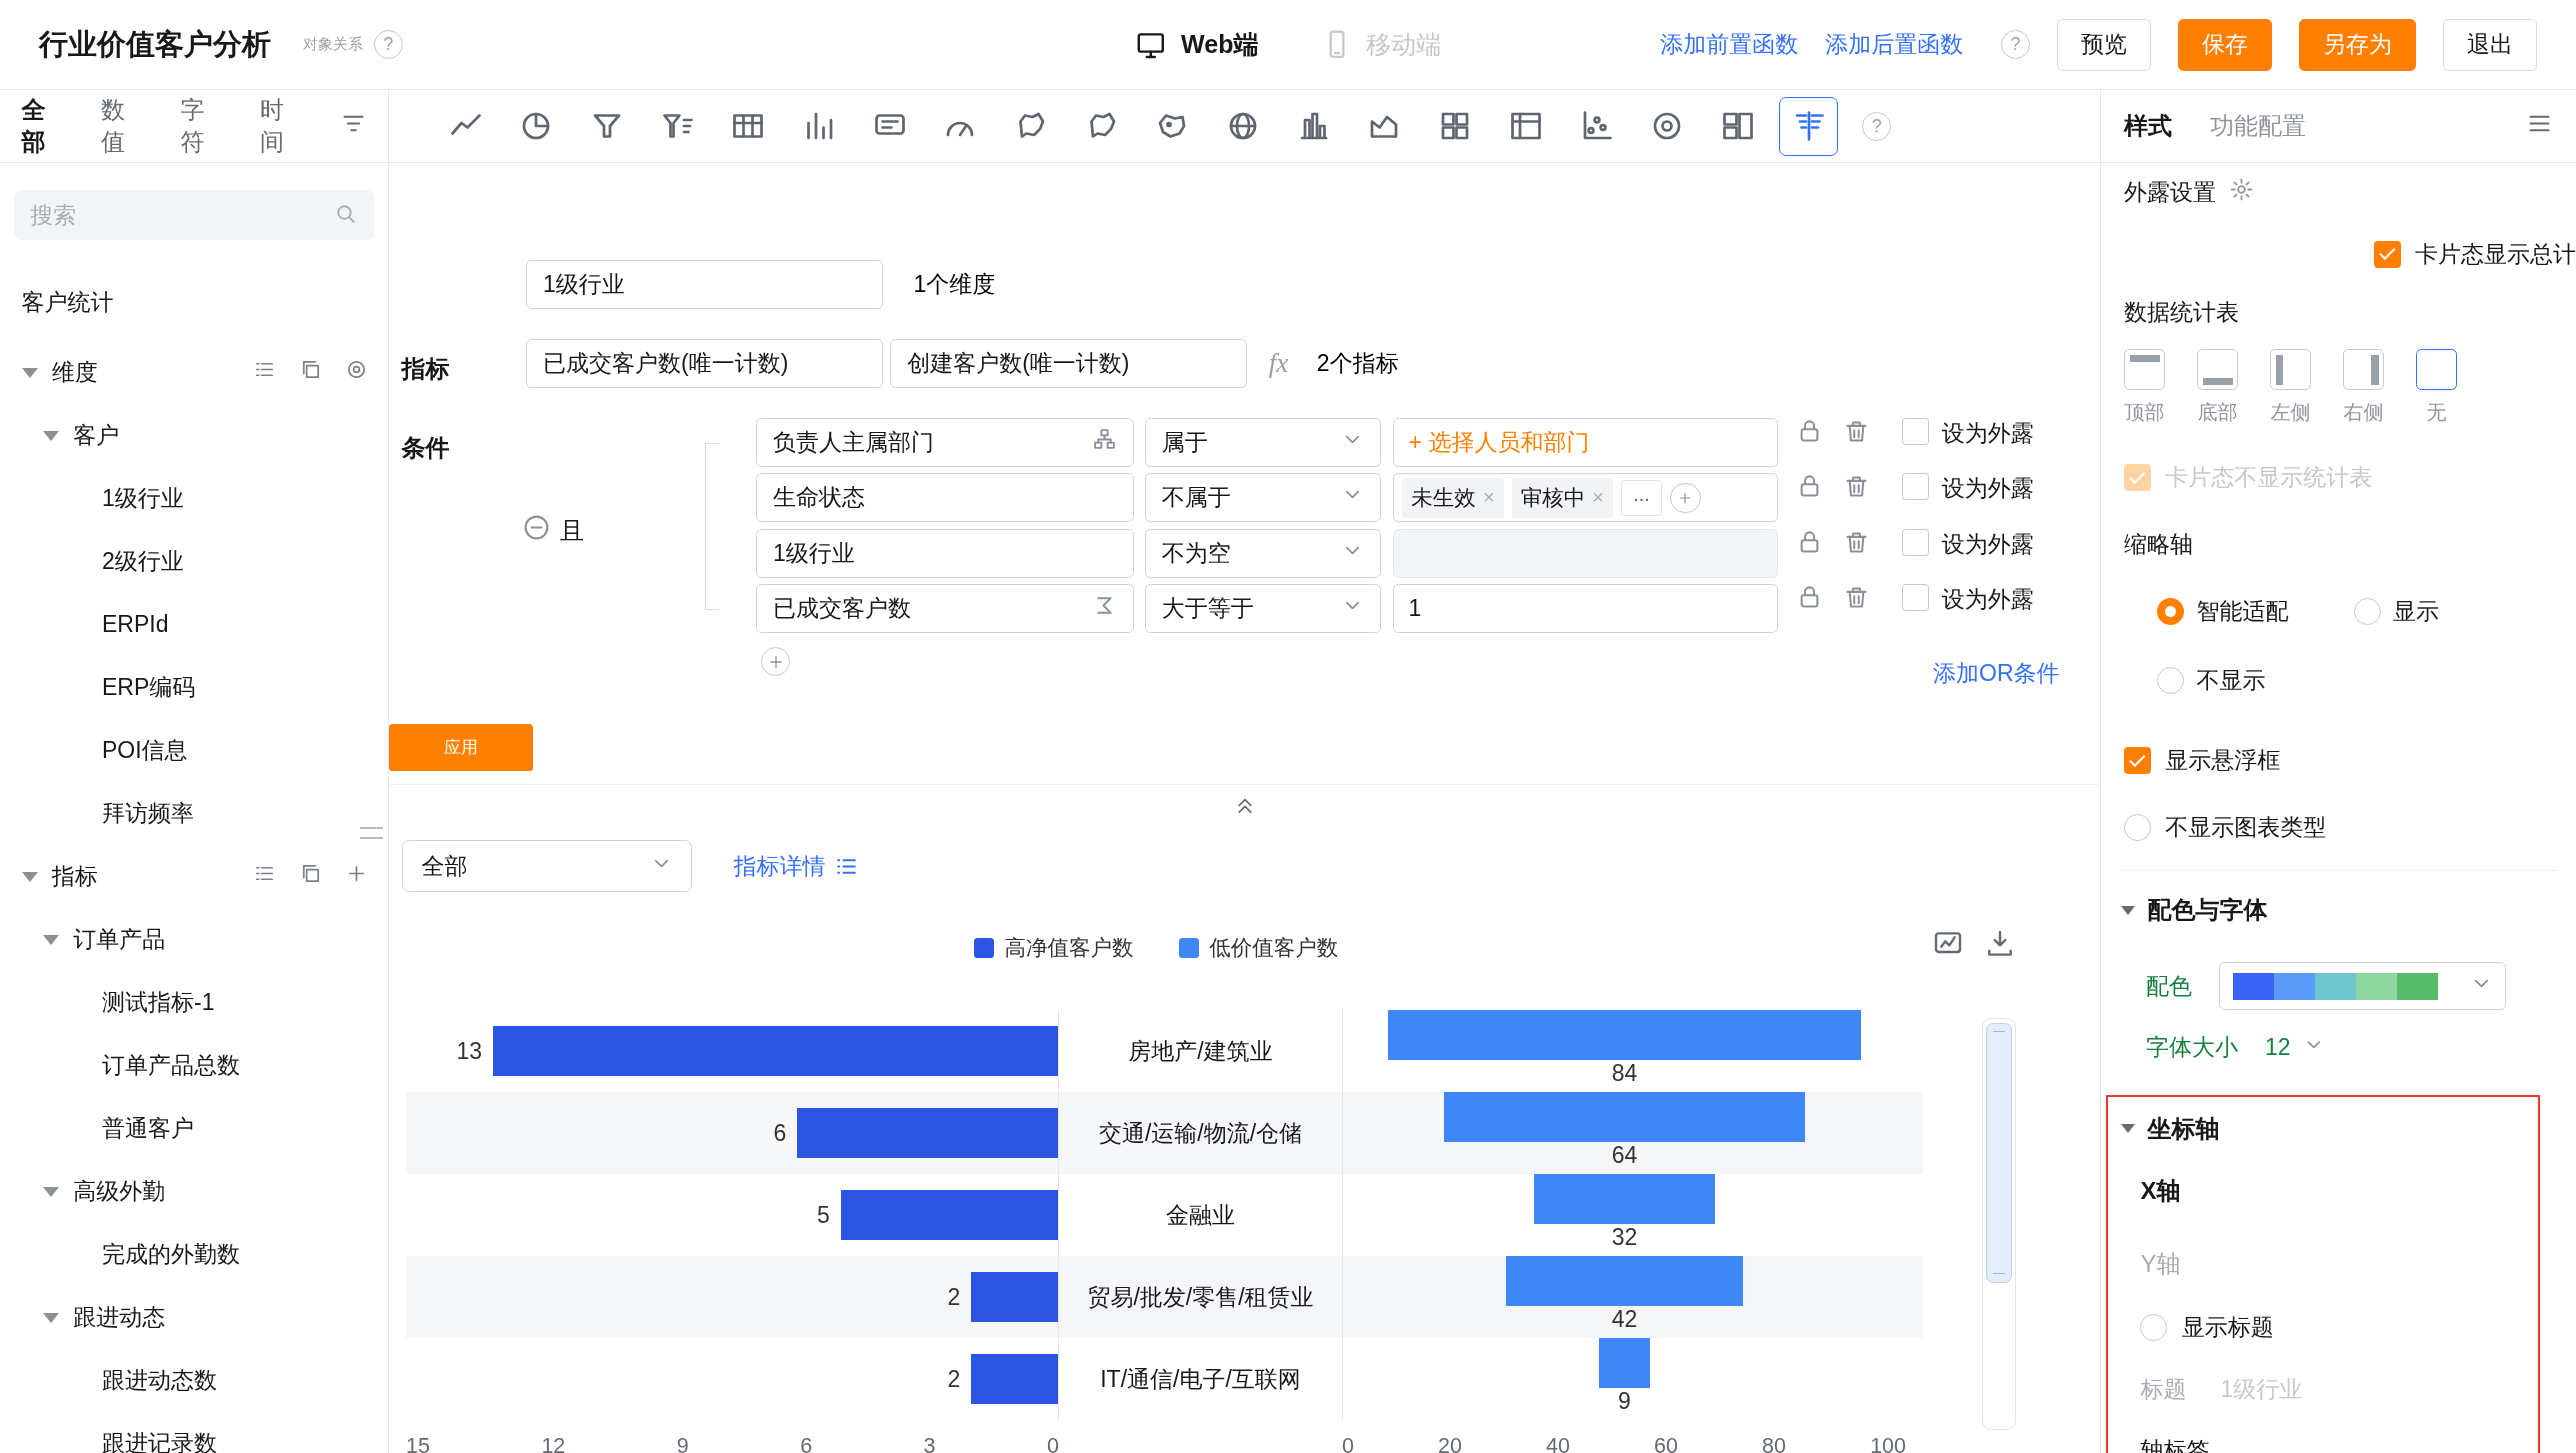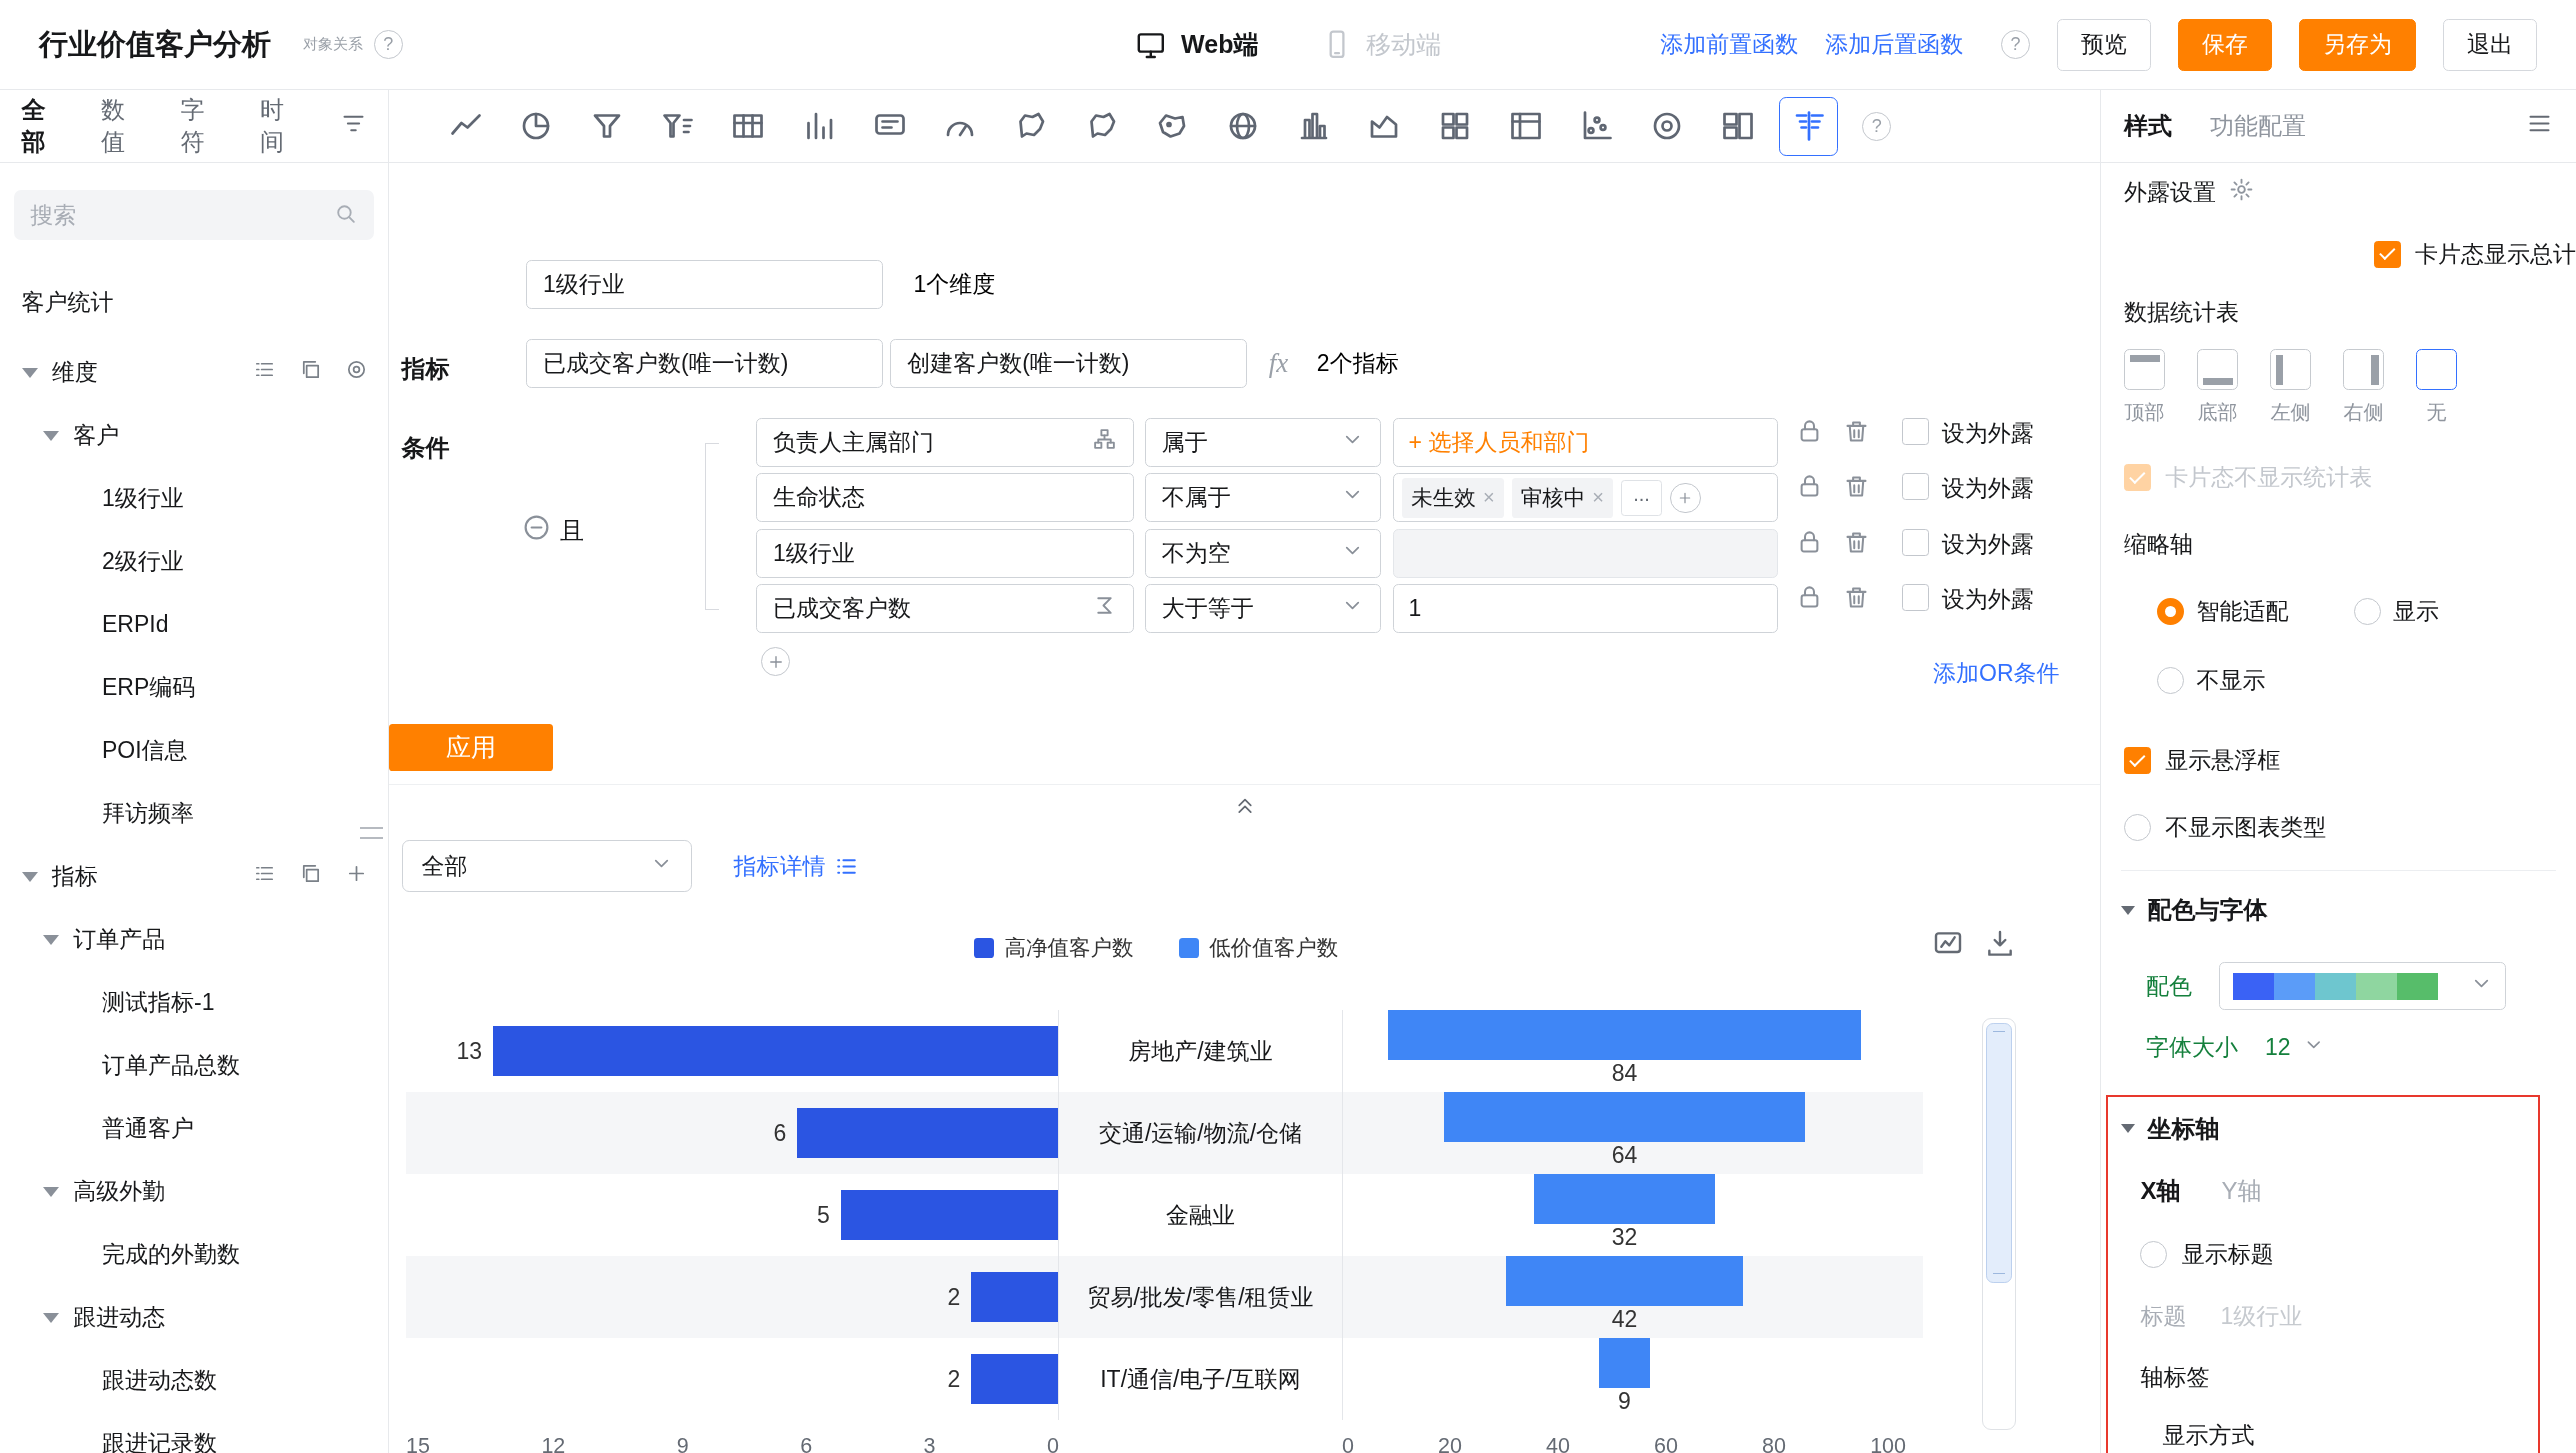--- a/index.html
+++ b/index.html
@@ -88,21 +88,21 @@
   .cb.checked { background:#ff8000; border-color:#ff8000; }
   .cb.checked::after { content:""; position:absolute; left:5.4px; top:6.3px; width:12.5px; height:6.3px; border-left:2.7px solid #fff; border-bottom:2.7px solid #fff; transform:rotate(-45deg); }
   .crow .cb { margin-left:32px; }
   .expose { margin-left:12.5px; font-size:23px; color:#17181a; }
 
   .bracket { position:absolute; left:316px; top:280px; width:14.3px; height:167px; border-left:1.8px solid #d8dadf; border-top:1.8px solid #d8dadf; border-bottom:1.8px solid #d8dadf; }
   .andchip { position:absolute; left:133px; top:350px; display:flex; align-items:center; gap:9px; font-size:24px; color:#17181a; }
   .andchip .minus { color:#8a9099; }
   .addbtn { position:absolute; left:372px; top:484px; width:29px; height:29px; border-radius:50%; border:1.8px solid #c3c7cd; color:#8a9099; display:flex; align-items:center; justify-content:center; cursor:pointer; }
   .orlink { position:absolute; left:1544px; top:495px; color:#3370ff; font-size:23px; cursor:pointer; }
-  .applybtn { position:absolute; left:0; top:561px; width:164px; height:47px; background:#ff8000; color:#fff; font-size:25px; display:flex; align-items:center; justify-content:center; border-radius:3.6px; cursor:pointer; }
+  .applybtn { position:absolute; left:0; top:561px; width:144px; height:47px; background:#ff8000; color:#fff; font-size:17px; display:flex; align-items:center; justify-content:center; border-radius:3.6px; cursor:pointer; }
 
   .chart-section { position:relative; flex:1; overflow:hidden; }
   .collapse { margin:7.2px auto 0; width:63px; display:flex; justify-content:center; color:#646a73; cursor:pointer; }
   .controls { margin:25px 0 0 13.4px; display:flex; align-items:center; gap:41px; }
   .select-all { width:290px; height:52px; border:0.9px solid #cfd3d8; border-radius:7.2px; display:flex; align-items:center; justify-content:space-between; padding:0 18px; font-size:23px; cursor:pointer; }
   .select-all .chev { color:#8a9099; }
   .detail-link { color:#3370ff; font-size:23px; display:flex; align-items:center; gap:9px; cursor:pointer; }
   .legend { margin-top:41px; width:1534px; display:flex; justify-content:center; gap:45px; }
   .litem { display:flex; align-items:center; gap:10.8px; font-size:21.5px; color:#333; cursor:pointer; }
   .lsq { width:20px; height:20px; border-radius:3.6px; }
@@ -164,21 +164,21 @@
   .fieldrow { margin:36px 0 0 45px; display:flex; align-items:center; gap:27px; font-size:23px; color:#15803d; }
   .palette-select { width:287px; height:48px; border:0.9px solid #cfd3d8; border-radius:5.4px; display:flex; align-items:center; justify-content:space-between; padding:0 12.5px; cursor:pointer; }
   .pal { display:flex; }
   .pal i { width:41px; height:27px; display:block; }
   .chevg { color:#8a9099; }
   .m-font { margin:21.5px 0 0 45px; }
   .fontval { display:flex; align-items:center; gap:12.5px; cursor:pointer; }
 
   .axisbox { margin:32px 36px 0 5.4px; border:2.7px solid #e8382d; padding:16px 0 23px; }
   .axis-head { margin-left:12.5px; display:flex; align-items:center; gap:12.5px; font-size:24px; font-weight:700; }
-  .axis-tabs { margin:30.5px 0 0 32px; display:flex; gap:41px; font-size:24px; }
+  .axis-tabs { margin:30.5px 0 0 32px; display:flex; gap:41px; font-size:24px;flex-direction:column; }
   .axtab.on { color:#17181a; font-weight:700; cursor:pointer; }
   .axtab.off { color:#a8adb5; font-weight:400; cursor:pointer; }
   .ax-showtitle { margin:32px 0 0 32px; }
   .ax-title { margin:30.5px 0 0 32px; display:flex; gap:34px; font-size:23px; }
   .ax-title .tlab { color:#a8adb5; }
   .ax-title .tval { color:#c6cacf; }
   .ax-ticklab { margin:30.5px 0 0 32px; font-size:23px; color:#17181a; }
   .ax-dispmode { margin:27px 0 0 54px; font-size:23px; color:#17181a; }
 </style>
 </head>

